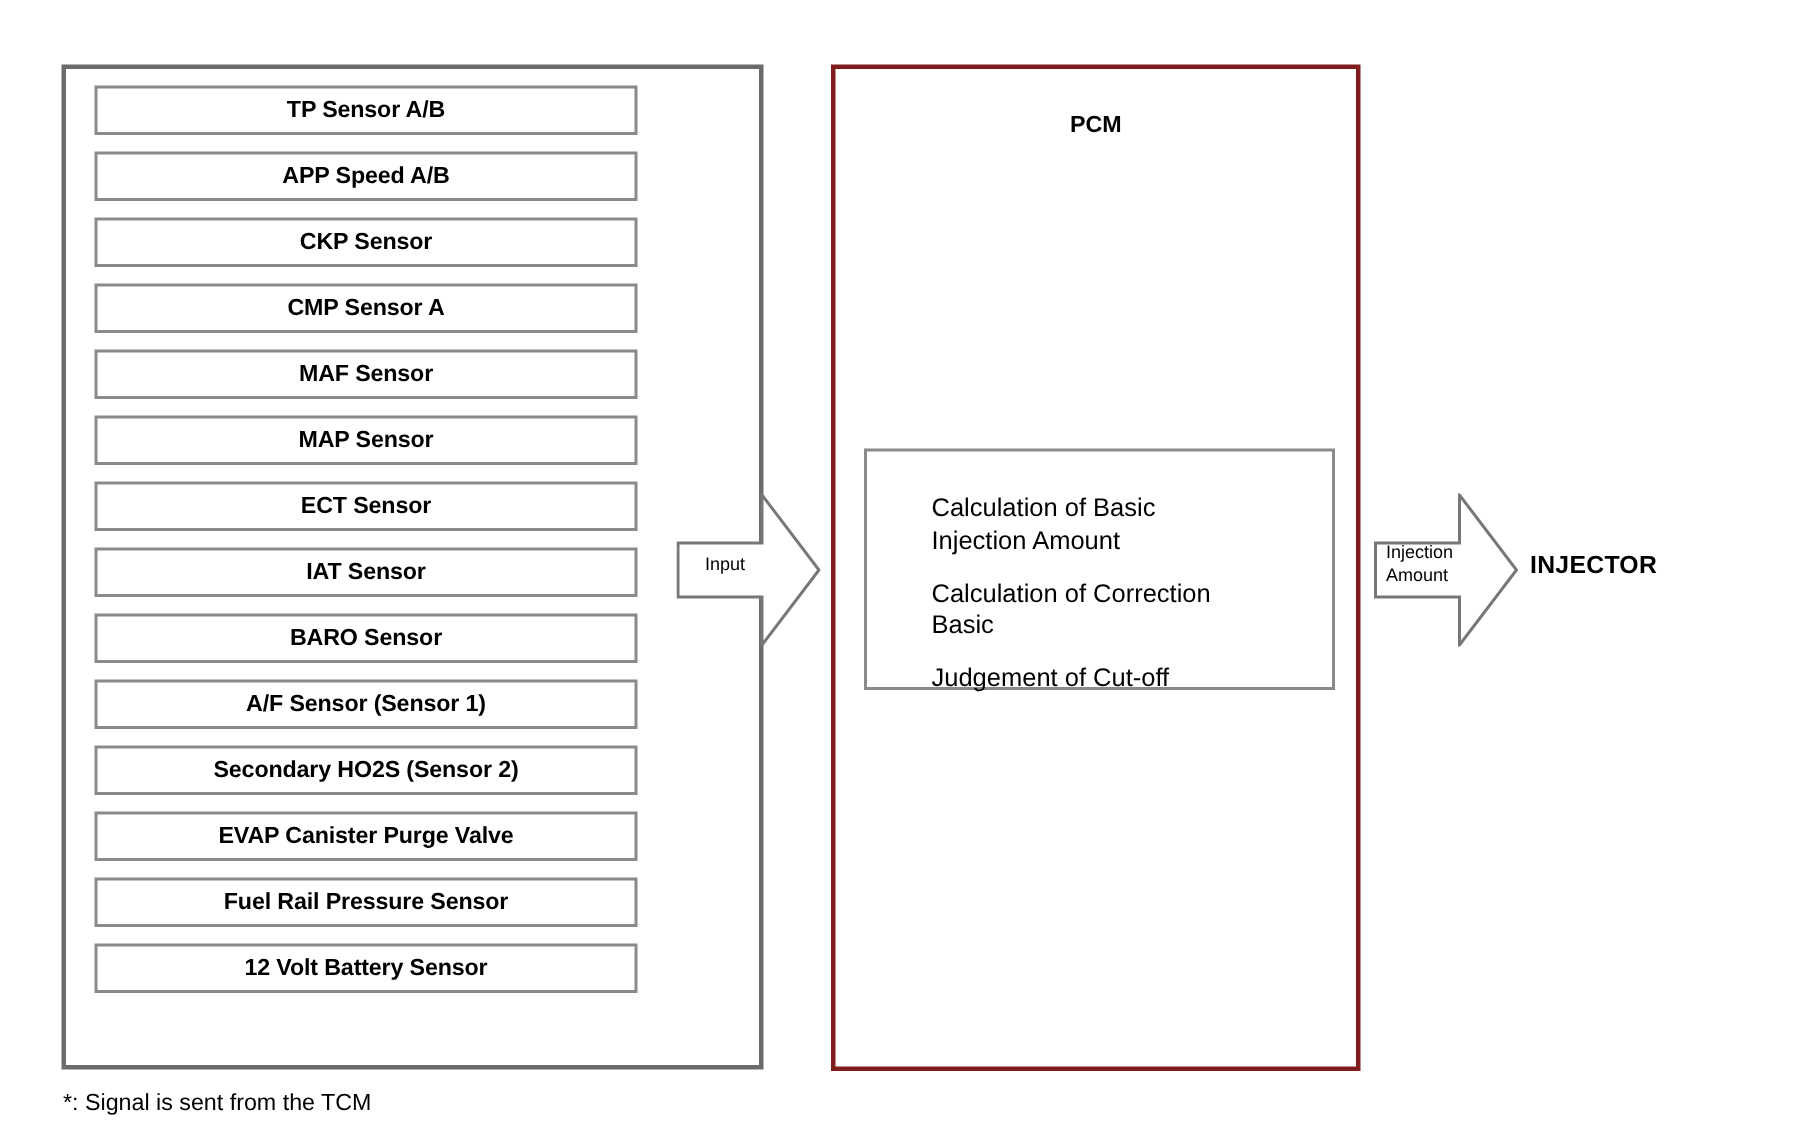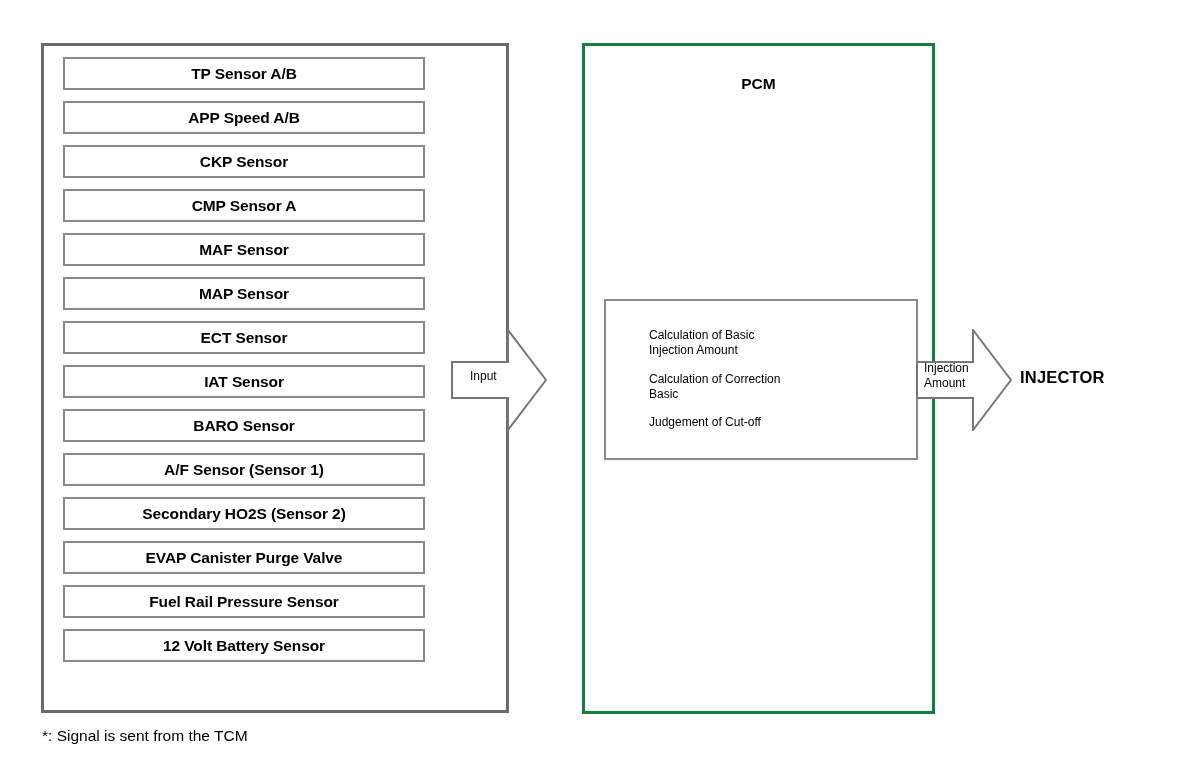--- a/index.html
+++ b/index.html
@@ -64,25 +64,25 @@
     top: 727px;
     font-size: 15.5px;
     font-weight: normal;
     line-height: 1.1;
     white-space: nowrap;
   }
 
   
   #pcm-box {
     position: absolute;
-    left: 582px;
+    left: 554px;
     top: 43px;
     width: 353px;
     height: 671px;
-    border: 3px solid #15803d;
+    border: 3px solid #7f1d1d;
     box-sizing: border-box;
     background: #ffffff;
   }
   #pcm-title {
     position: absolute;
     left: 0;
     top: 30px;
     width: 100%;
     text-align: center;
     font-size: 15.5px;
@@ -99,21 +99,21 @@
     box-sizing: border-box;
     background: #ffffff;
   }
   #pcm-function-list {
     position: absolute;
     left: 43px;
     top: 27px;
     width: 245px;
   }
   .pcm-function {
-    font-size: 12px;
+    font-size: 17px;
     font-weight: normal;
     line-height: 1.28;
     margin-bottom: 13px;
   }
   .pcm-function:last-child { margin-bottom: 0; }
 
   
   .arrow-wrap {
     position: absolute;
   }

